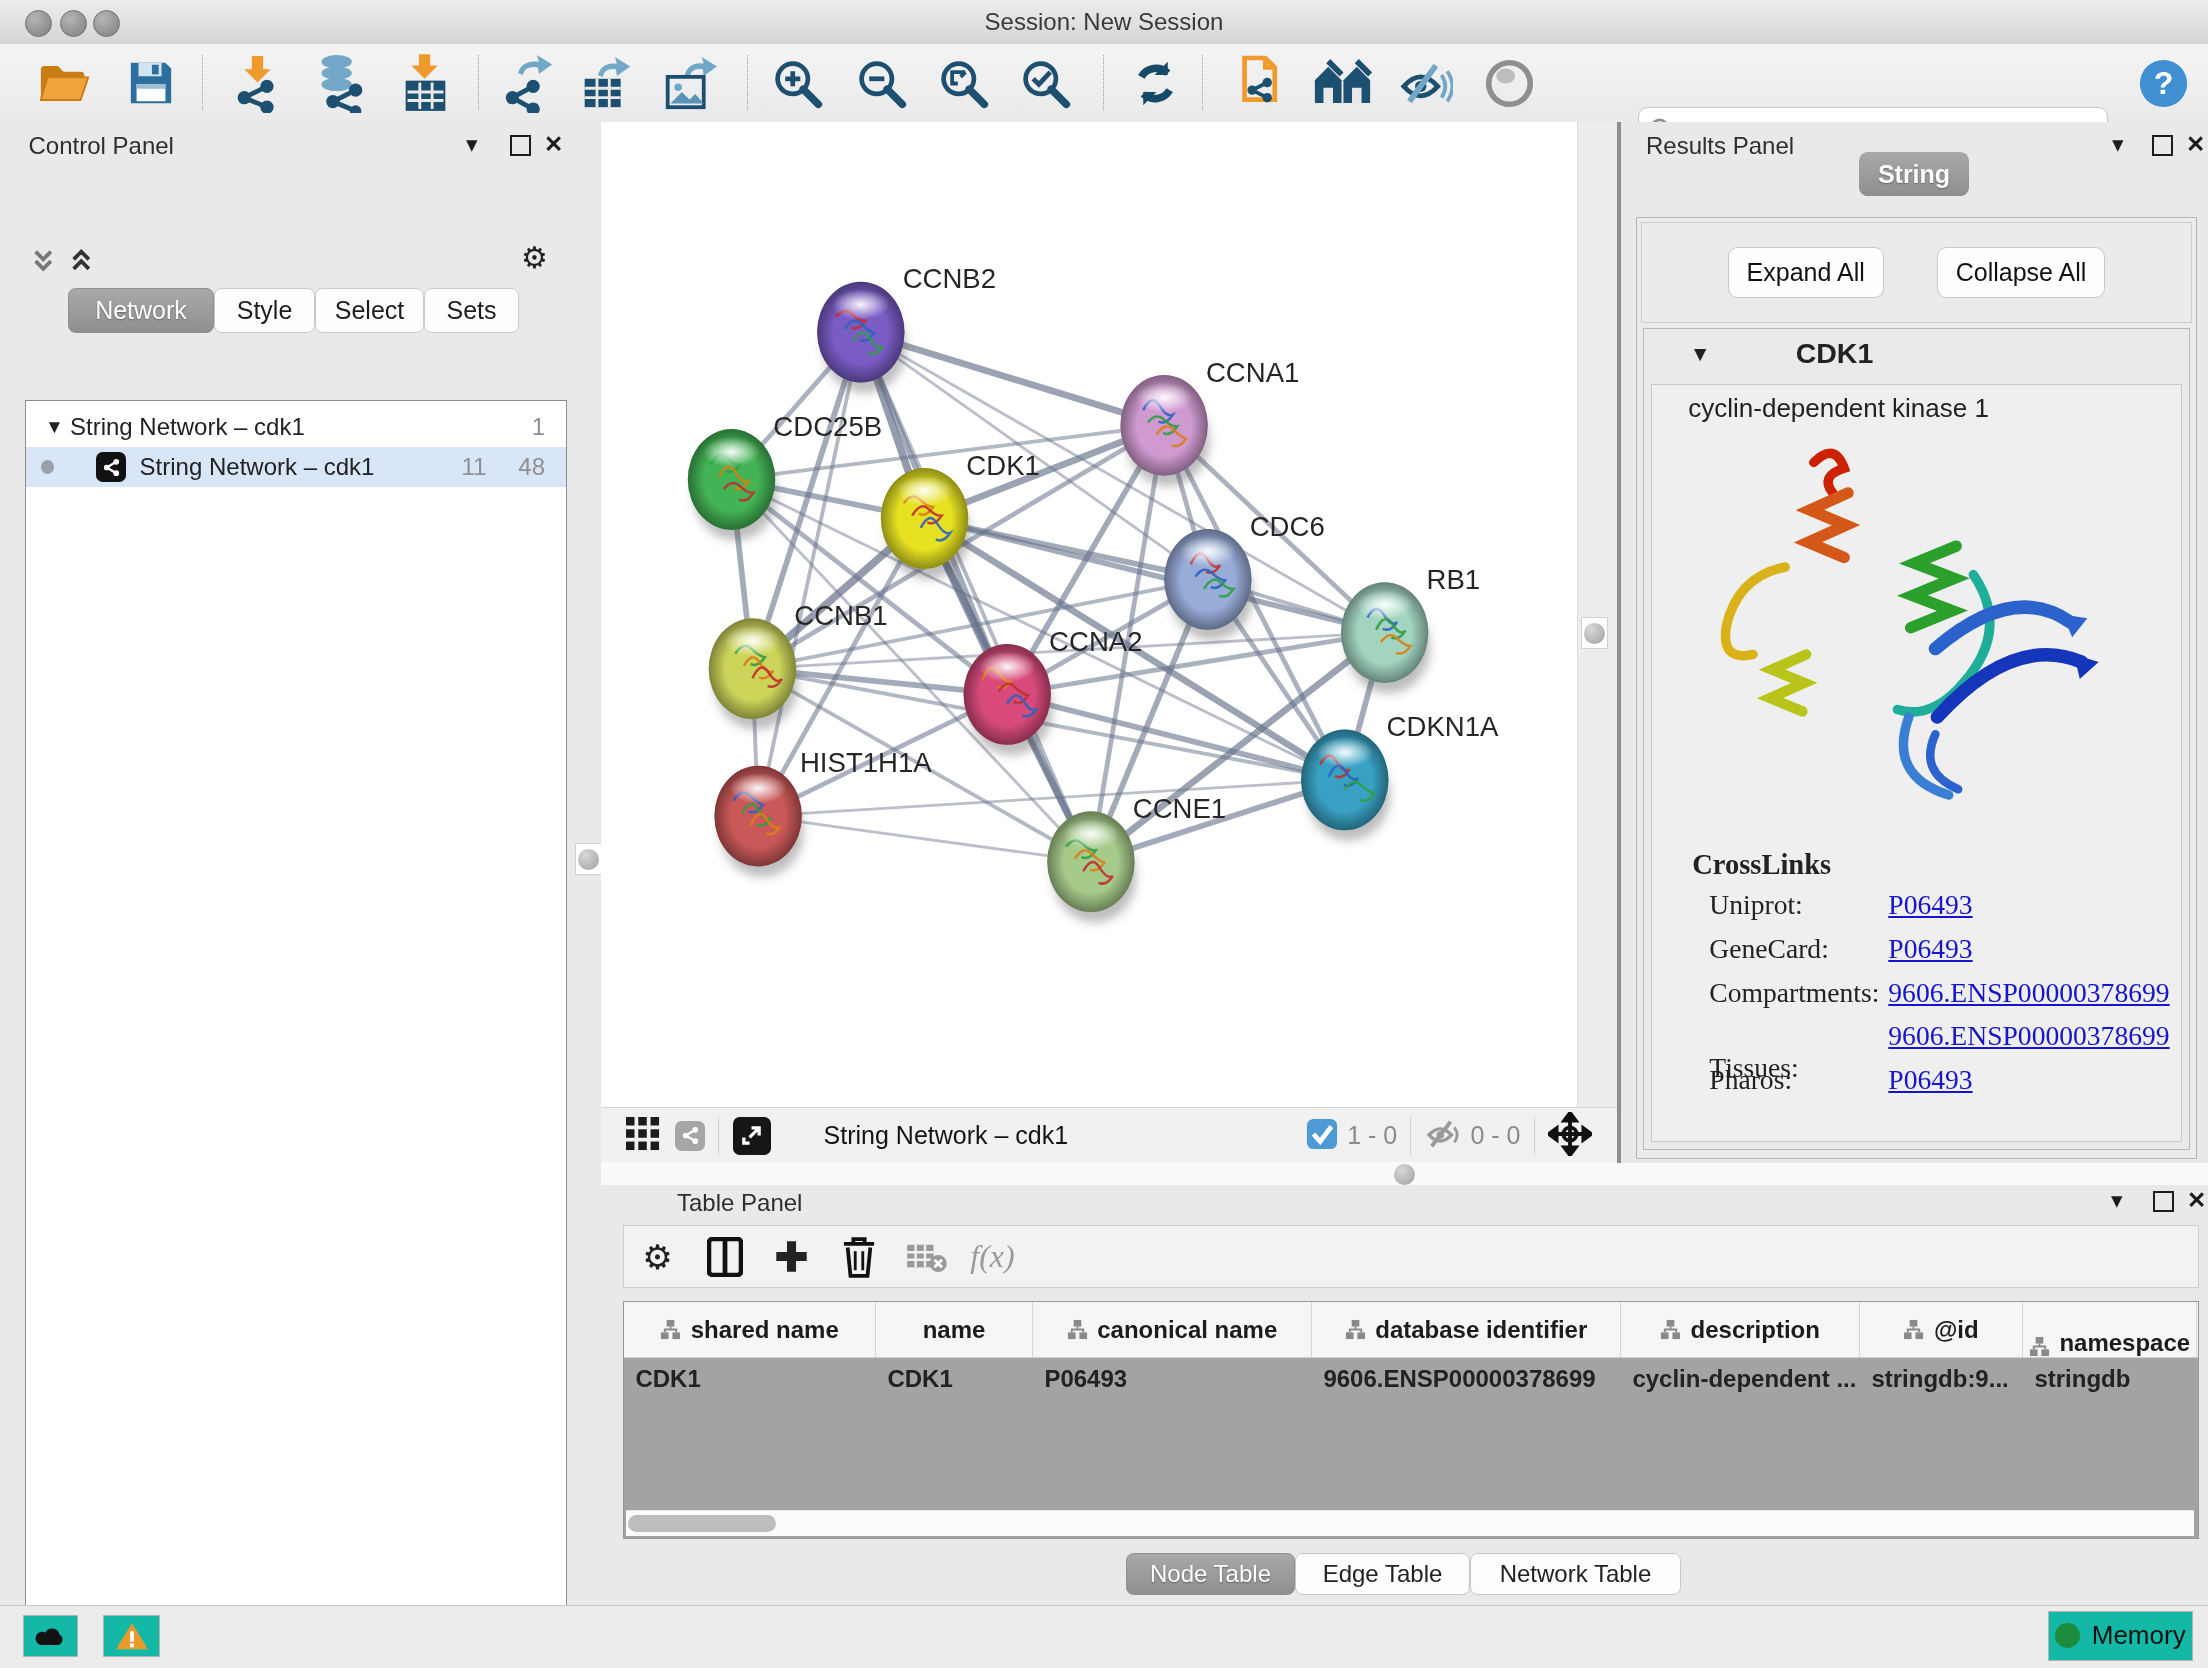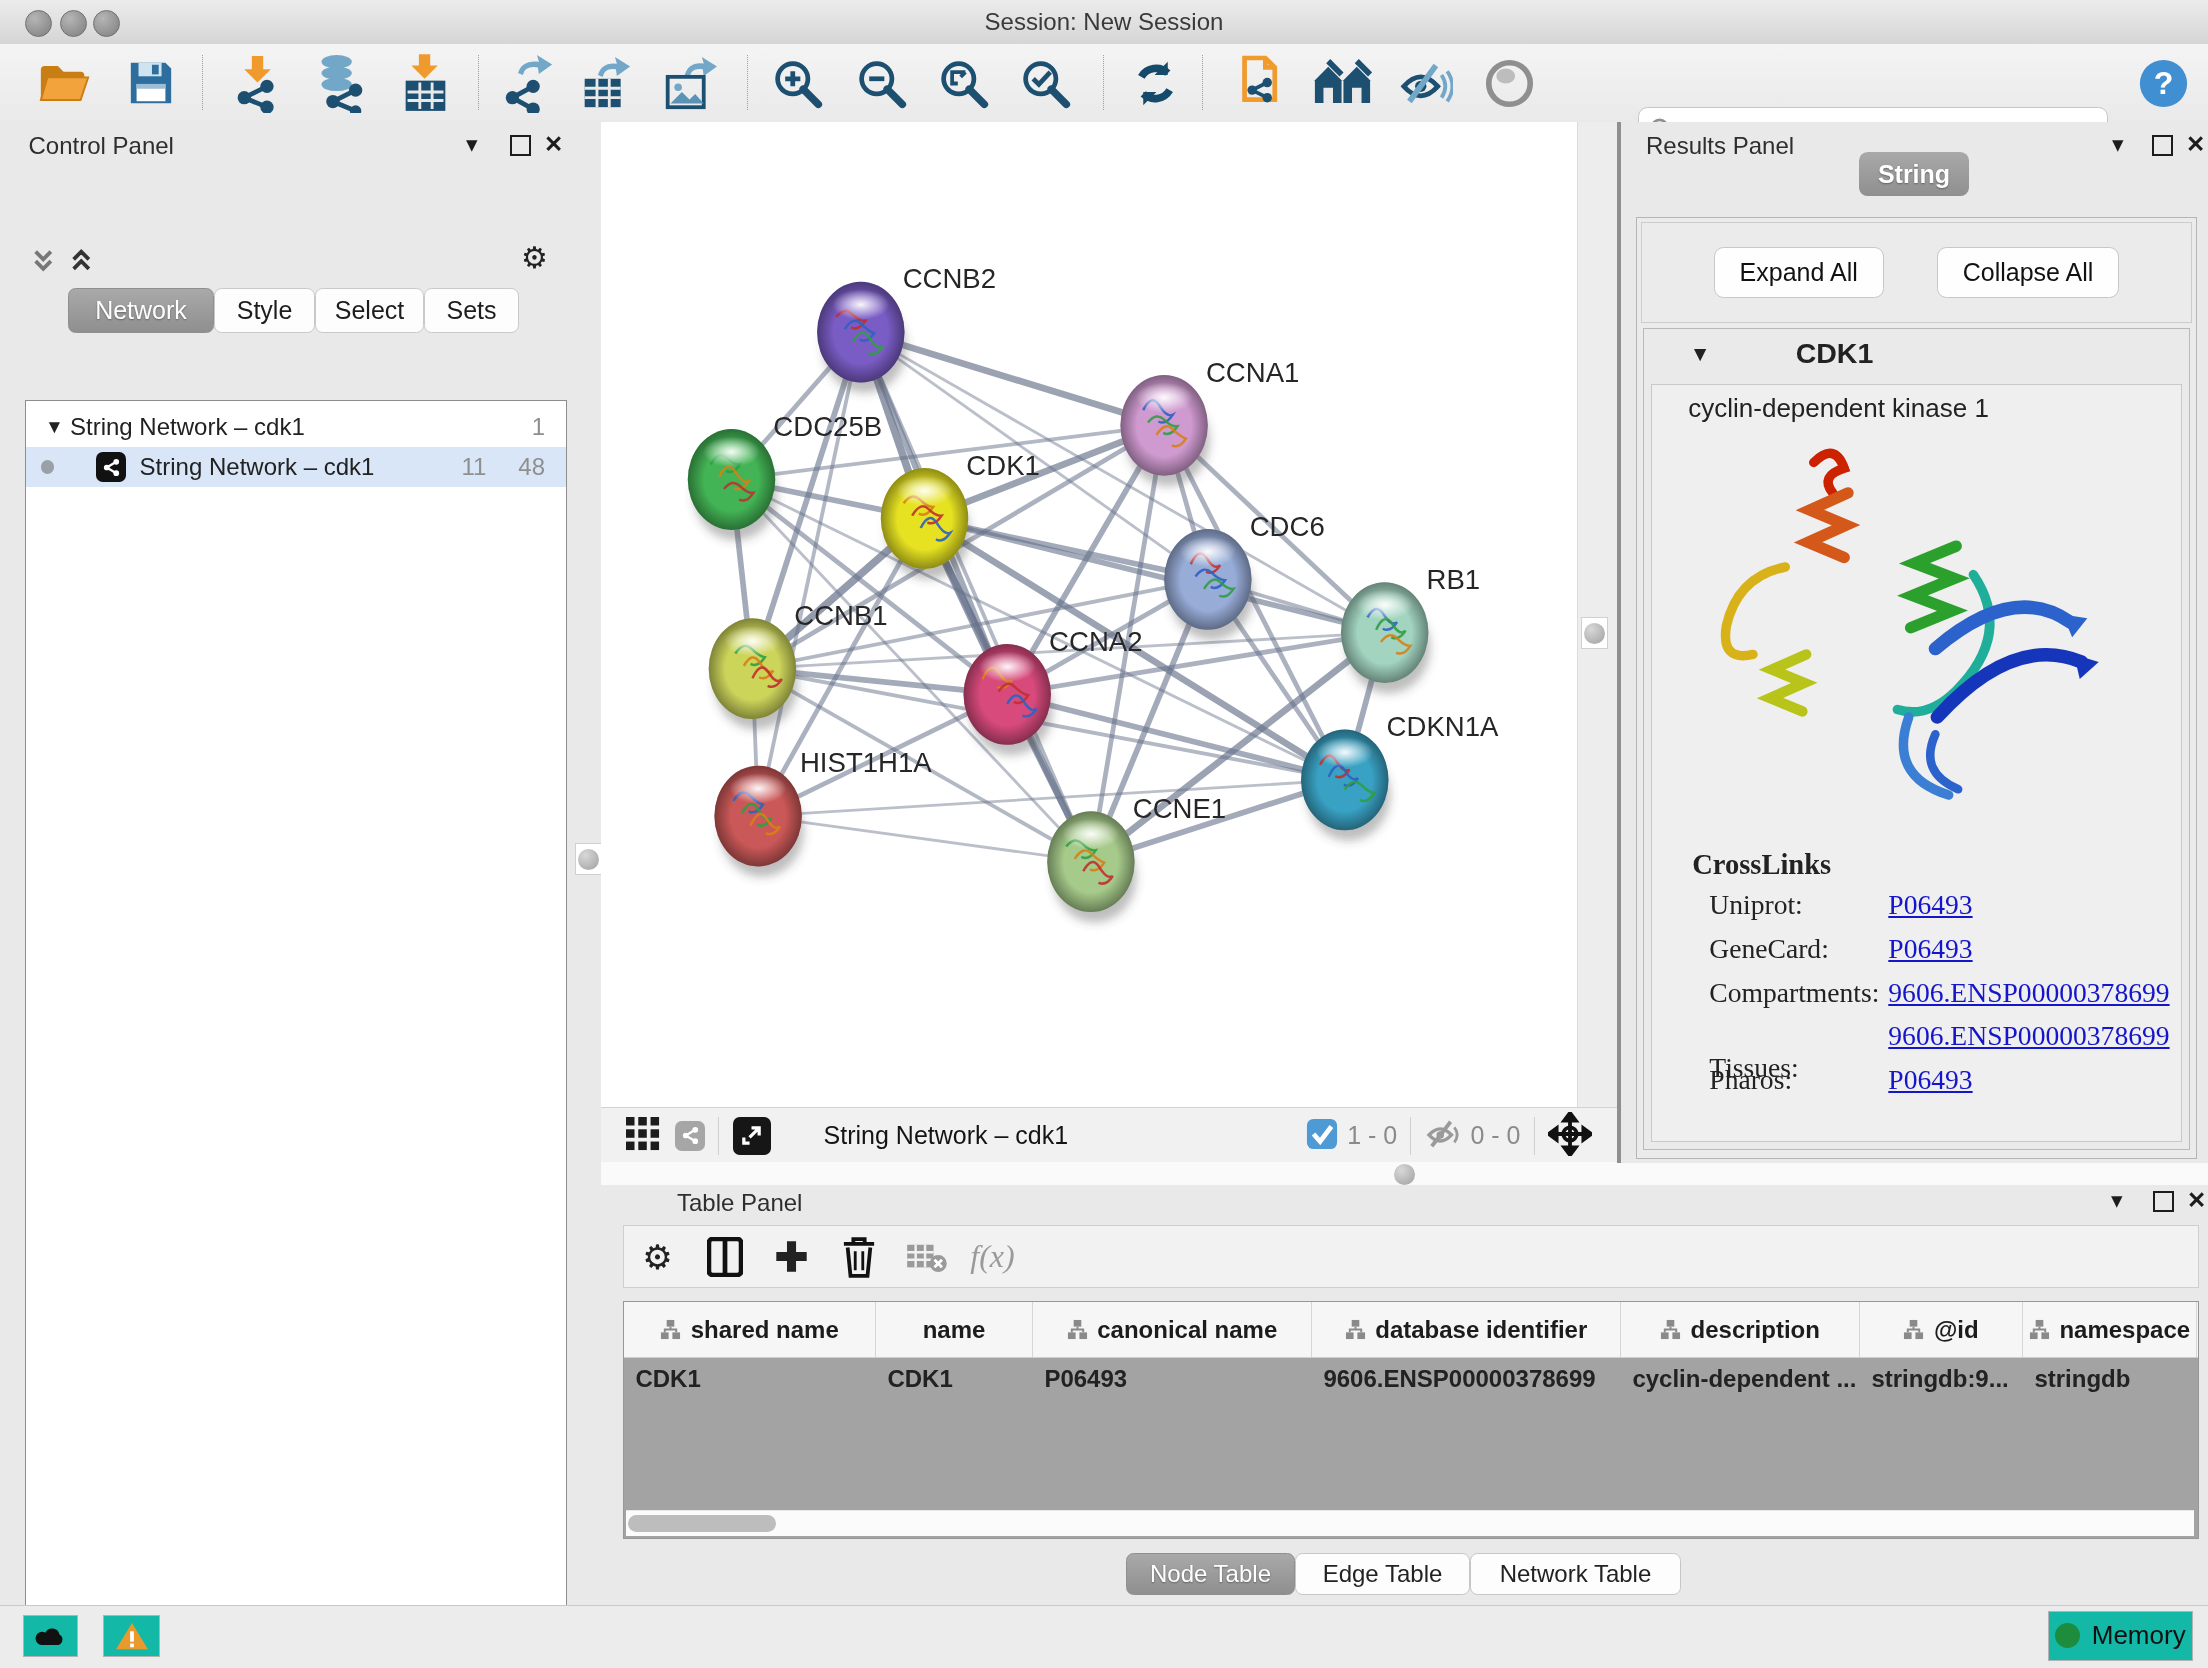--- a/index.html
+++ b/index.html
@@ -45,21 +45,21 @@
   .h-split{left:601px;top:1162px;width:1607px;height:23px;background:#fafafa;}
   .left-split{left:571px;top:122px;width:30px;height:1484px;background:#e9e9e9;border-right:1.9px solid #b2b2b2;}
   .results-border{left:1617px;top:122px;width:3.8px;height:1041px;background:#8f8f8f;}
   
   .results-panel{left:1621px;top:122px;width:588px;height:1041px;background:#e9e9e9;}
   .rp-tab{position:absolute;left:238px;top:30px;width:110px;height:44px;border-radius:8.6px;
      background:linear-gradient(#a9a9a9,#8f8f8f);color:#fff;font-size:25px;display:flex;align-items:center;justify-content:center;
      text-shadow:0 1px 1.9px rgba(0,0,0,.35);font-weight:bold;}
   .rp-box{position:absolute;left:15px;top:95px;width:561px;height:942px;border:1.9px solid #b5b5b5;background:#ebebeb;box-sizing:border-box;}
   .rp-btn{height:49px;border:1px solid #c7c7c7;border-radius:9.5px;background:#fefefe;font-size:25px;color:#111;
-     display:flex;align-items:center;justify-content:center;padding:0 25px;}
+     display:flex;align-items:center;justify-content:center;padding:0 18px;}
   .gene-box{position:absolute;left:5.7px;top:110px;right:5.7px;bottom:7.6px;border:1.9px solid #b9b9b9;background:#eaeaea;}
   .gene-inner{position:absolute;left:7.6px;top:55px;right:7.6px;bottom:7.6px;border:1.9px solid #c9c9c9;background:#efefef;}
   .serif{font-family:"Liberation Serif",serif;}
   .xlink{color:#1515cc;text-decoration:underline;}
   .xrow{position:absolute;left:57px;font-size:27.6px;}
   .xval{position:absolute;left:236px;font-size:27.6px;}
   
   .table-panel{left:601px;top:1185px;width:1607px;height:420px;background:#e9e9e9;}
   .tp-toolbar{position:absolute;left:22px;top:40px;width:1574px;height:61px;background:#f2f2f2;border:1px solid #cfcfcf;
      display:flex;align-items:center;}
@@ -707,21 +707,21 @@
           <svg width="21" height="21" viewBox="0 0 22 22">
             <g fill="#8a8a8a">
               <rect x="7" y="1" width="8" height="7"></rect>
               <rect x="1" y="14" width="8" height="7"></rect>
               <rect x="13" y="14" width="8" height="7"></rect>
               <path d="M11 8 v3 M5 14 v-3 h12 v3" stroke="#8a8a8a" stroke-width="2" fill="none"></path>
             </g>
           </svg>
           <span>@id</span>
         </div>
-        <div class="th" style="width: 174px;">
+        <div class="th" style="width: 174px; align-items: flex-end;">
           <svg width="21" height="21" viewBox="0 0 22 22">
             <g fill="#8a8a8a">
               <rect x="7" y="1" width="8" height="7"></rect>
               <rect x="1" y="14" width="8" height="7"></rect>
               <rect x="13" y="14" width="8" height="7"></rect>
               <path d="M11 8 v3 M5 14 v-3 h12 v3" stroke="#8a8a8a" stroke-width="2" fill="none"></path>
             </g>
           </svg>
           <span>namespace</span>
         </div>

